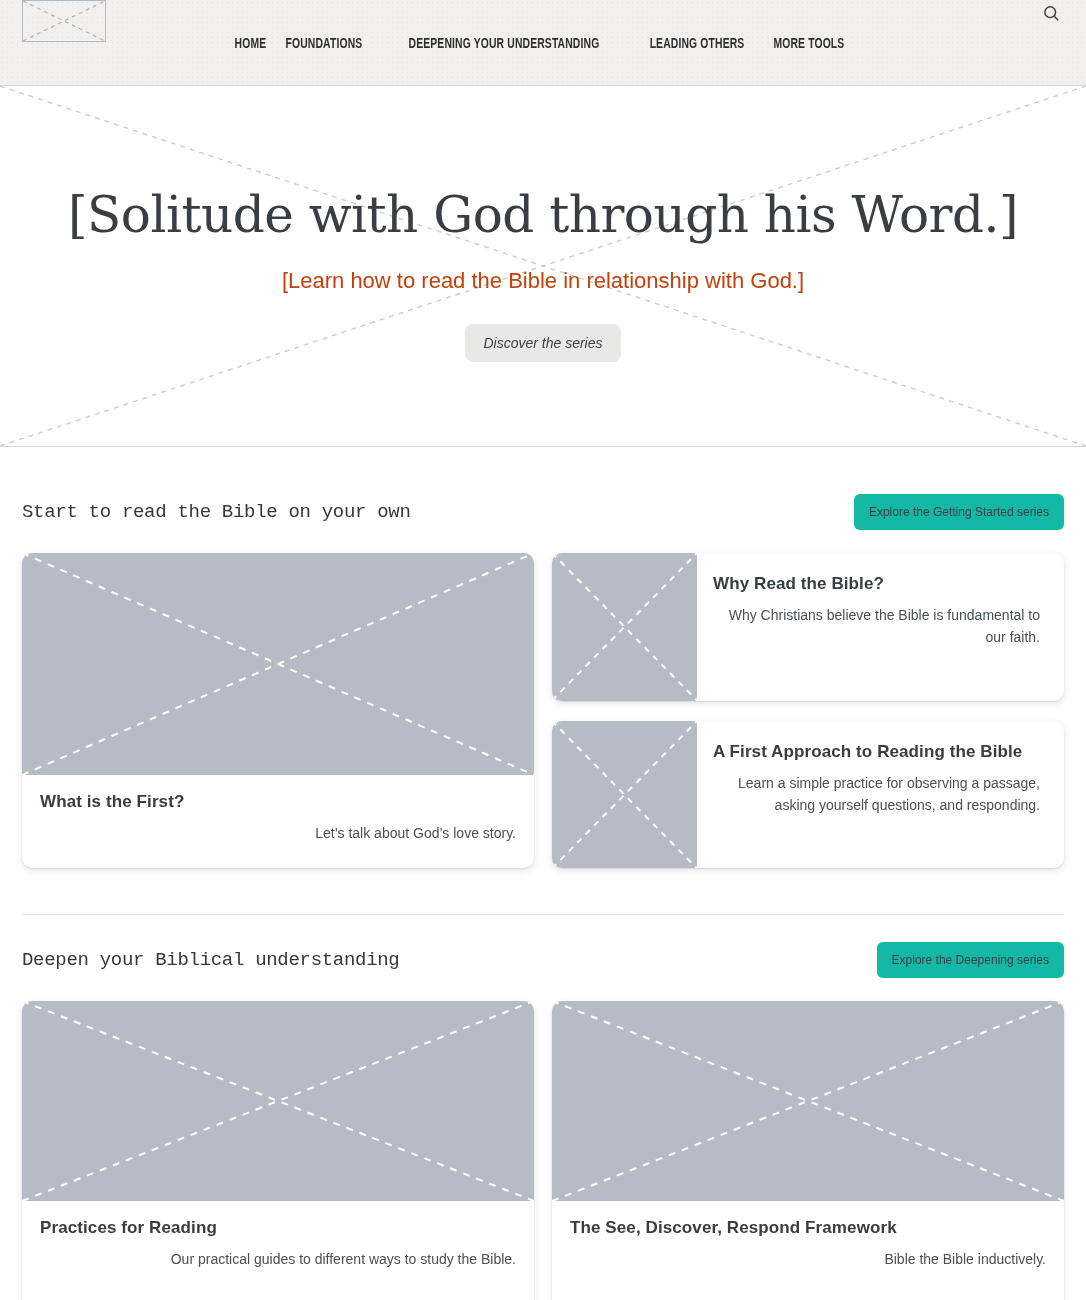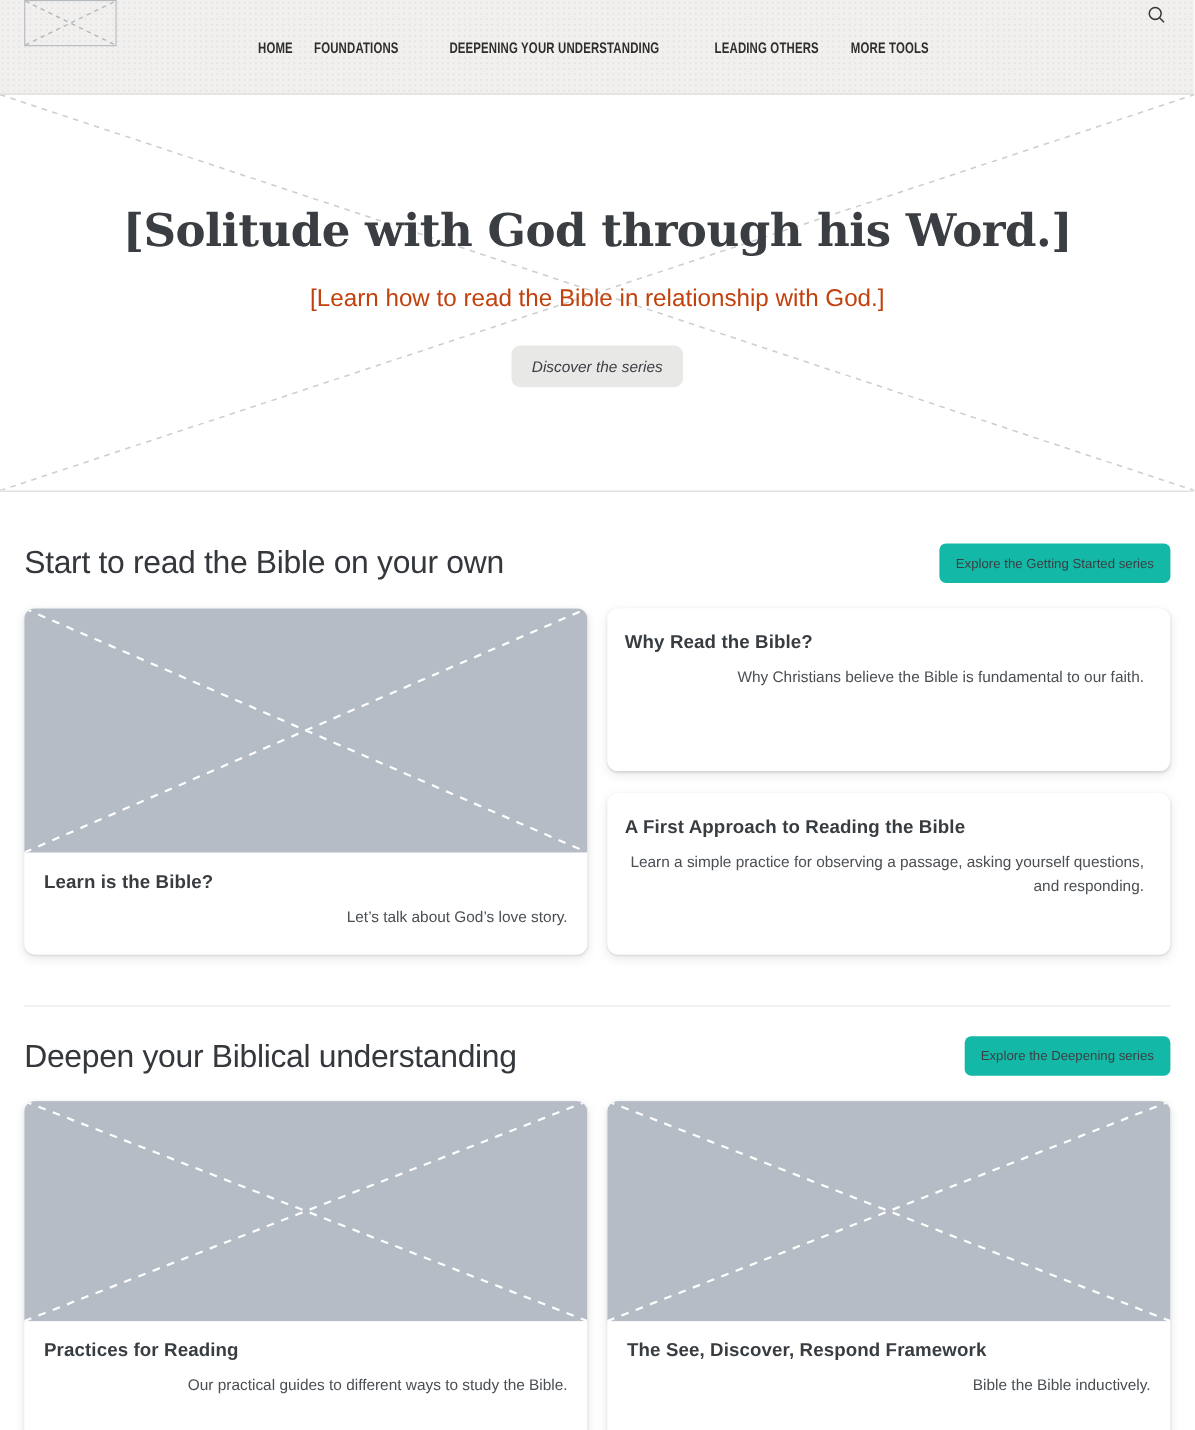--- a/index.html
+++ b/index.html
@@ -56,21 +56,21 @@
     overflow:hidden;
   }
   .hero .ph-x { position:absolute; inset:0; width:100%; height:100%; }
   .hero-content {
     position:relative; z-index:1;
     text-align:center;
     padding-top:100px;
   }
   .hero-title {
     font-family:"DejaVu Serif", serif;
-    font-size:41px; font-weight:700;
+    font-size:50px; font-weight:400;
     color:#3a3d41; margin:0 0 24px 0;
     letter-spacing:-0.5px;
   }
   .hero-subtitle {
     font-size:22px; color:#c2410c; margin:0 0 30px 0; font-weight:normal;
   }
   .btn {
     display:inline-block;
     background:#e8e8e6; color:#3b3f43;
     border:none; border-radius:8px;
@@ -78,40 +78,39 @@
     font-size:14px; padding:11px 18px; cursor:pointer;font-style:italic;
   }
 
   
   .container { padding:0 22px; }
   .section-head {
     display:flex; align-items:center; justify-content:space-between;
     margin-top:47px; margin-bottom:23px;
   }
   .section-title {
-    font-family:Liberation Sans, sans-serif;
-    font-size:29px; font-weight:500; color:#34383c;
+    font-family:Liberation Mono, monospace;
+    font-size:19px; font-weight:500; color:#34383c;
     margin:0; letter-spacing:-0.3px;
   }
   .btn-small {
     background:#14b8a6; color:#3b3f43;
     border:none; border-radius:6px;
     font-family:"Liberation Sans", sans-serif;
     font-size:12px; padding:11px 15px; cursor:pointer;
     white-space:nowrap;
   }
 
   .grid-2 { display:grid; grid-template-columns:1fr 1fr; gap:18px; }
 
   .card {
     background:#fff; border-radius:10px;
     box-shadow:0 1px 2px rgba(0,0,0,.10), 0 3px 10px rgba(0,0,0,.09);
     overflow:hidden; cursor:pointer;
     position:relative;
-    flex-direction:column;
   }
   .ph {
     background:#b5bcc5; position:relative;
   }
   .ph svg { position:absolute; inset:0; width:100%; height:100%; }
 
   
   .card-vert { height:315px; display:flex; flex-direction:column; }
   .card-vert .ph { height:222px; flex:0 0 auto; }
   .card-body-vert { padding:17px 18px; }
@@ -127,21 +126,21 @@
     margin:0 0 10px 0; letter-spacing:.1px;
   }
   .card-text {
     font-size:14px; color:#4a4f54; margin:0; line-height:1.6;text-align:right;
   }
 
   .divider {
     border:none; border-top:1px solid #e4e4e2;
     margin:46px 0 0 0;
   }
-  .section-head-2 { margin-top:27px;align-items:flex-end; }
+  .section-head-2 { margin-top:27px; }
 
   
   .card-bottom { height:322px; display:flex; flex-direction:column; }
   .card-bottom .ph { height:200px; flex:0 0 auto; }
 </style>
 </head>
 <body>
 
 <header class="header">
   <div class="logo-box">
@@ -189,21 +188,21 @@
   <div class="grid-2">
 
     <article class="card card-vert">
       <div class="ph">
         <svg viewBox="0 0 515 222" preserveAspectRatio="none">
           <line x1="0" y1="0" x2="515" y2="222" stroke="#ffffff" stroke-width="2" stroke-dasharray="7 7"></line>
           <line x1="0" y1="222" x2="515" y2="0" stroke="#ffffff" stroke-width="2" stroke-dasharray="7 7"></line>
         </svg>
       </div>
       <div class="card-body-vert">
-        <h3 class="card-title">Learn is the Bible?</h3>
+        <h3 class="card-title">What is the First?</h3>
         <p class="card-text">Let’s talk about God’s love story.</p>
       </div>
     </article>
 
     <div class="col-stack">
 
       <article class="card card-horiz">
         <div class="ph">
           <svg viewBox="0 0 145 147" preserveAspectRatio="none">
             <line x1="0" y1="0" x2="145" y2="147" stroke="#ffffff" stroke-width="2" stroke-dasharray="6 6"></line>

